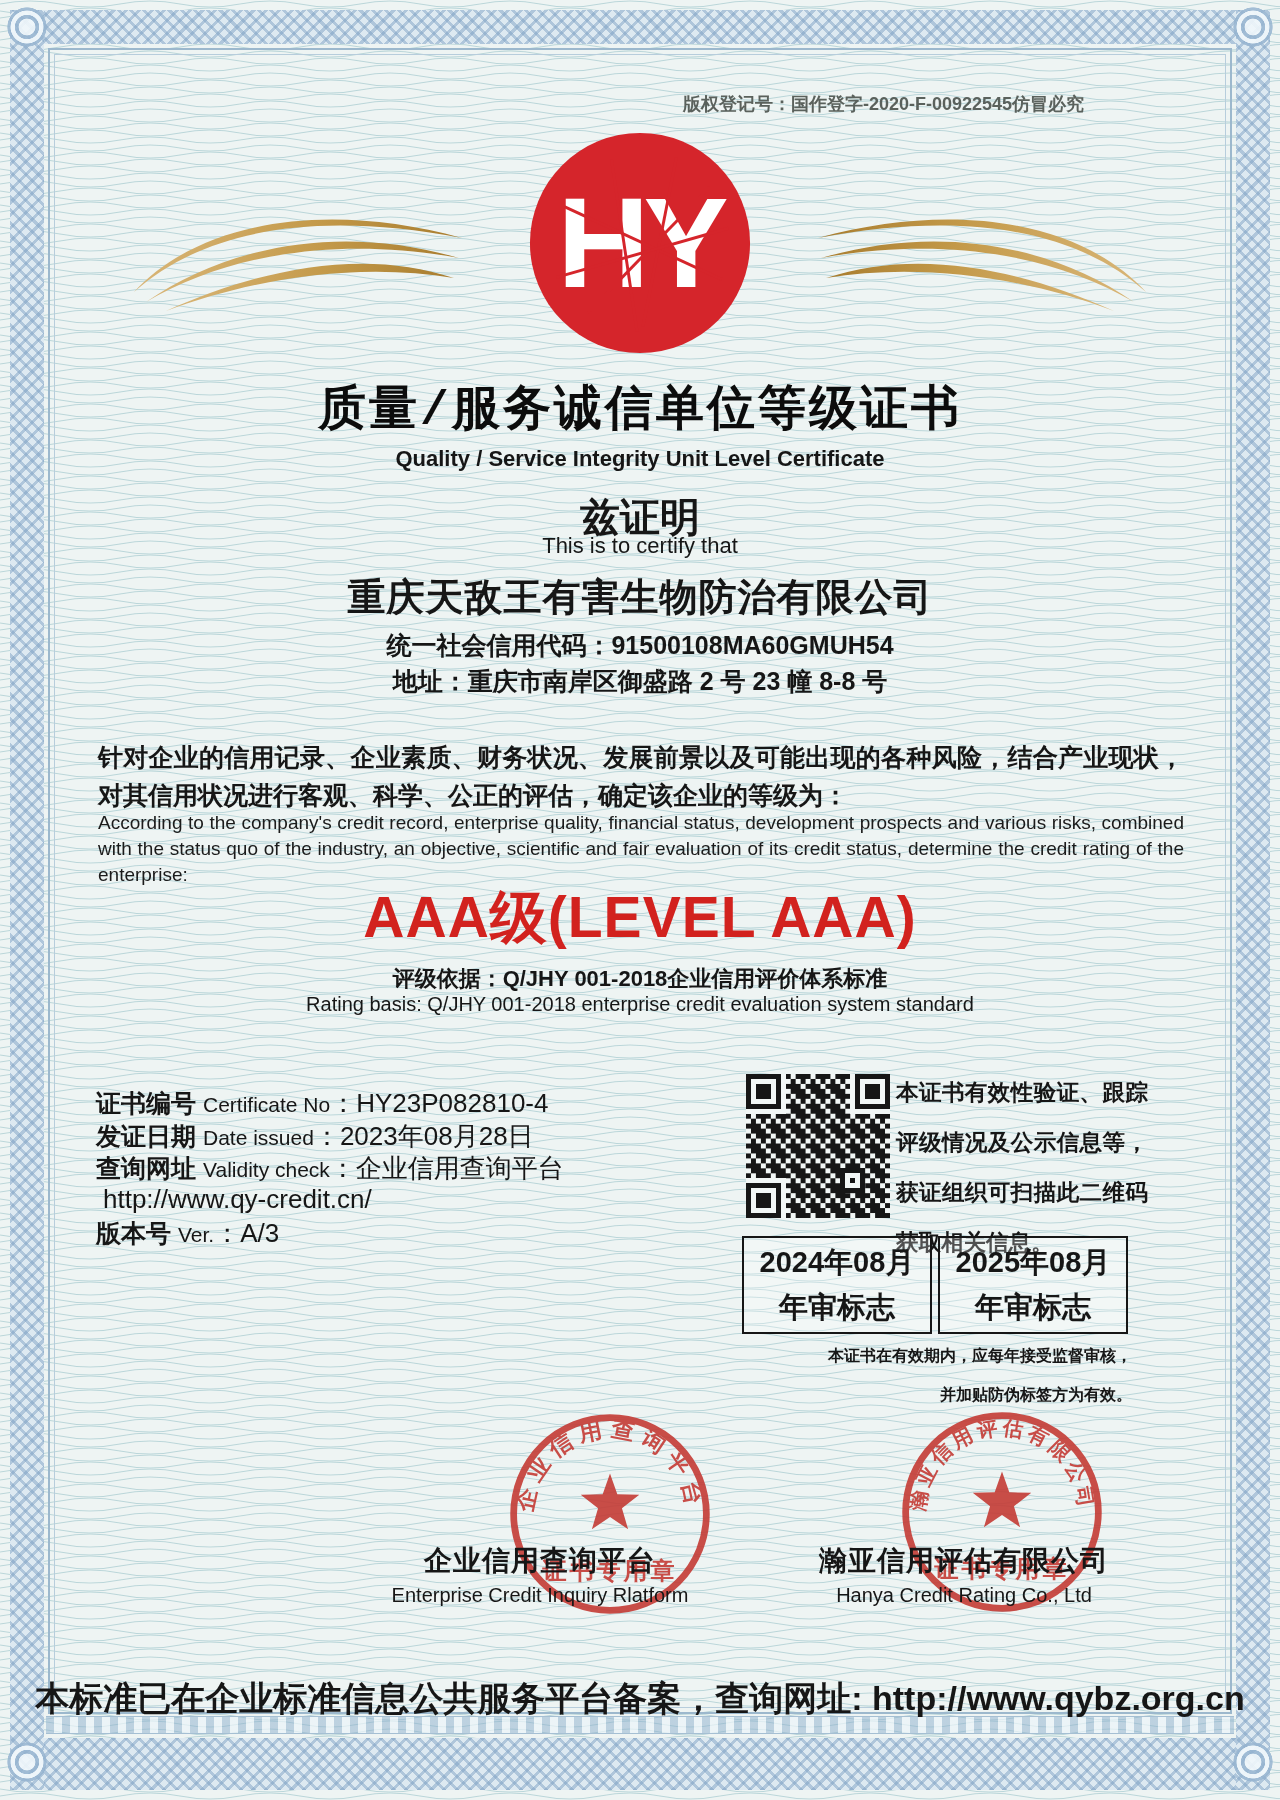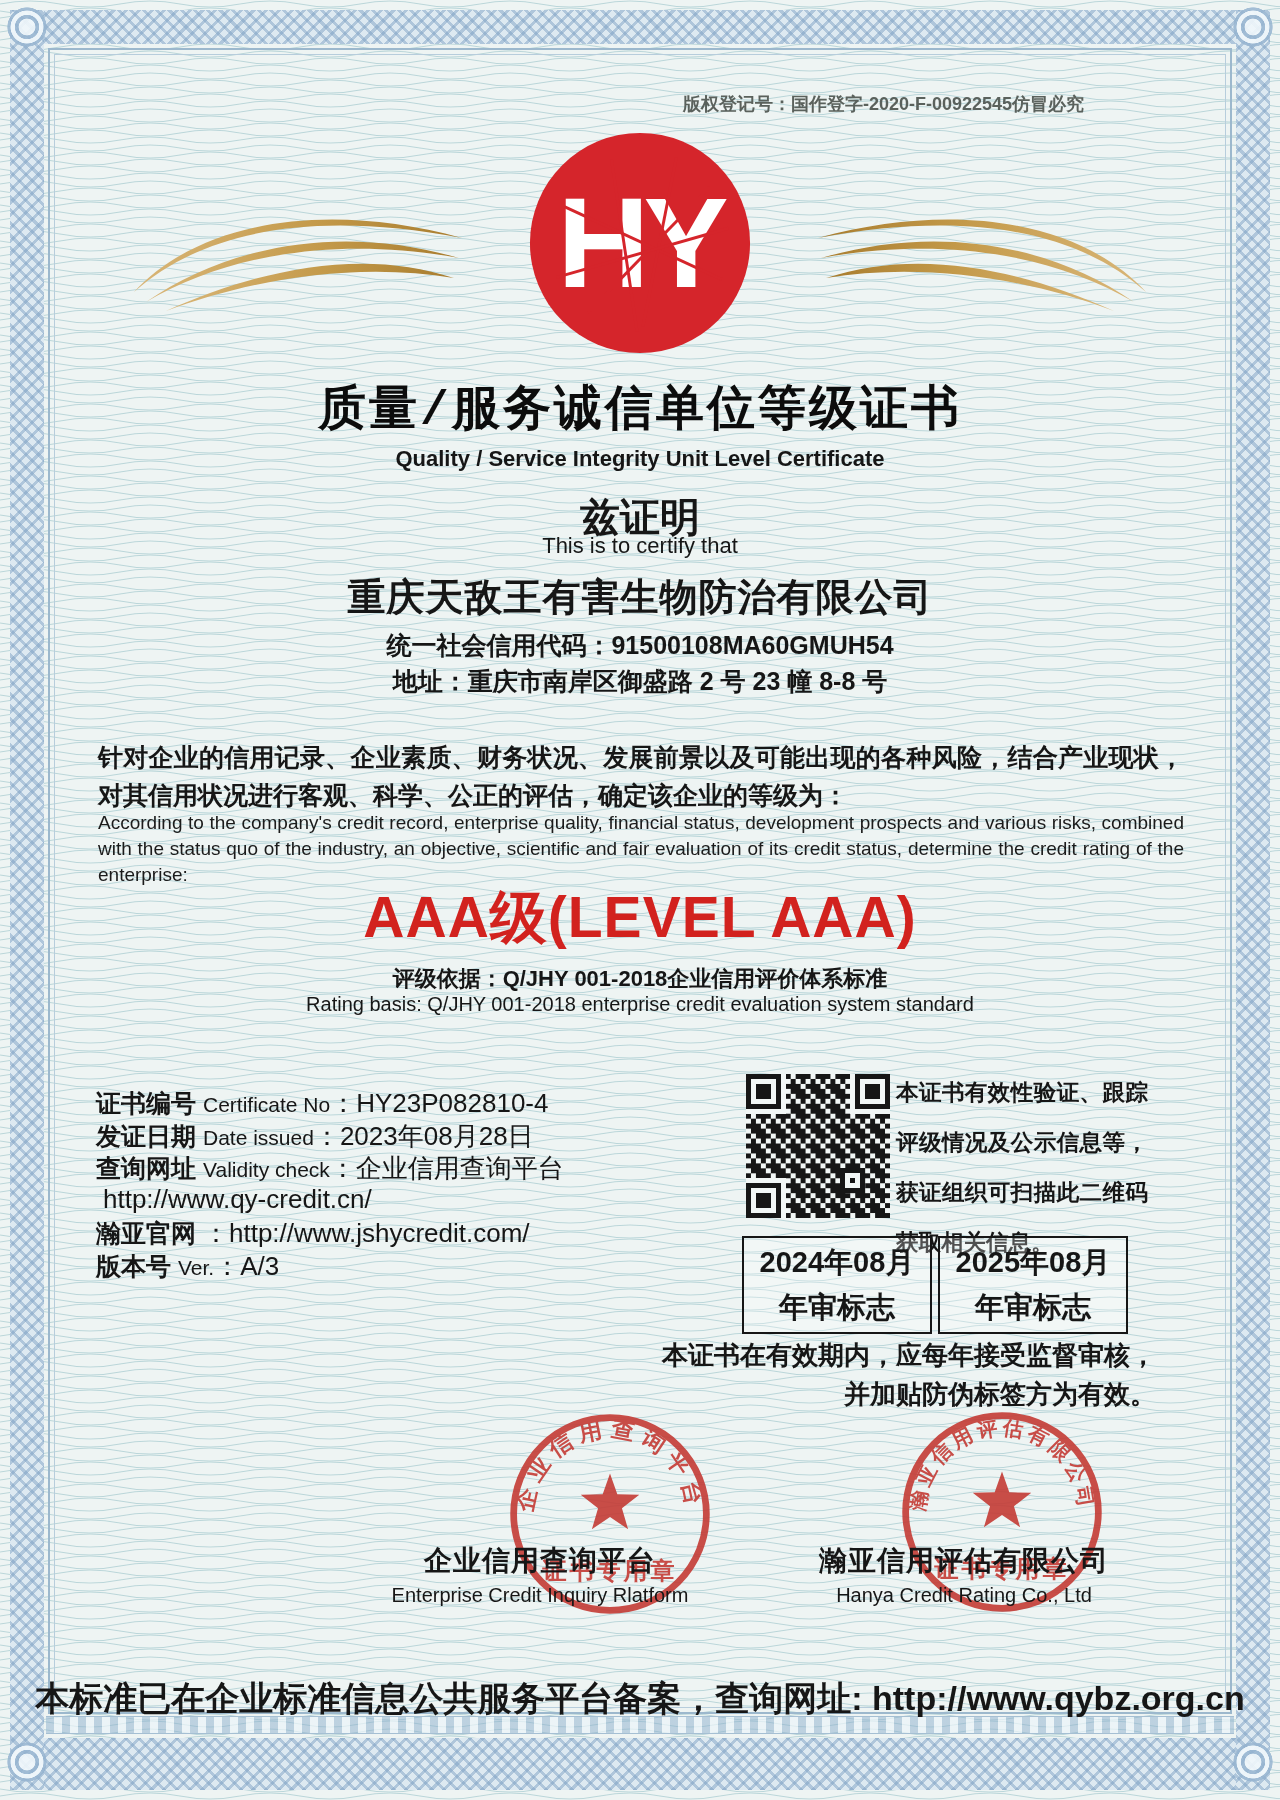--- a/index.html
+++ b/index.html
@@ -58,21 +58,21 @@
   .d-val{font-size:26px;font-weight:500;}
 
   .qr{left:746px;top:1074px;width:144px;height:144px;z-index:3;}
   .qr-note{left:896px;top:1068px;width:252px;font-size:22.5px;font-weight:700;line-height:50px;text-align:justify;z-index:3;}
 
   .annual-box{top:1236px;width:190px;height:98px;border:2.5px solid #161616;box-sizing:border-box;
       display:flex;flex-direction:column;align-items:center;justify-content:center;gap:5px;
       font-size:29px;font-weight:600;background:rgba(255,255,255,.25);z-index:3;}
   .ab-1{left:742px;}
   .ab-2{left:938px;}
-  .validity-note{top:1336px;right:124px;text-align:right;font-size:26px;font-weight:600;line-height:39px;z-index:3;}
+  .validity-note{top:1336px;right:148px;text-align:right;font-size:16px;font-weight:600;line-height:39px;z-index:3;}
 
   .seal{width:212px;height:212px;opacity:.9;z-index:2;}
   .seal-left{left:504px;top:1408px;}
   .seal-right{left:896px;top:1406px;}
   .issuer-zh{top:1542px;font-size:28px;font-weight:800;letter-spacing:1px;z-index:3;text-align:center;}
   .issuer-en{top:1584px;font-size:20px;font-weight:500;z-index:3;text-align:center;}
   .iw-1{left:368px;width:344px;}
   .iw-2{left:788px;width:352px;}
 
   .footer{top:1676px;font-size:34px;font-weight:700;z-index:3;}
@@ -182,25 +182,20 @@
     </div>
     <div class="d-row">
       <span class="d-zh">查询网址</span>
       <span class="d-en">Validity check</span>
       <span class="d-val">：企业信用查询平台</span>
     </div>
     <div class="d-row">
       <span class="d-zh"></span>
       <span class="d-en"></span>
       <span class="d-val">http://www.qy-credit.cn/</span>
-    </div>
-    <div class="d-row">
-      <span class="d-zh">瀚亚官网</span>
-      <span class="d-en"></span>
-      <span class="d-val">：http://www.jshycredit.com/</span>
     </div>
     <div class="d-row">
       <span class="d-zh">版本号</span>
       <span class="d-en">Ver.</span>
       <span class="d-val">：A/3</span>
     </div>
   </div>
 
   <svg class="abs qr" viewBox="0 0 29 29" shape-rendering="crispEdges">
     <defs>

